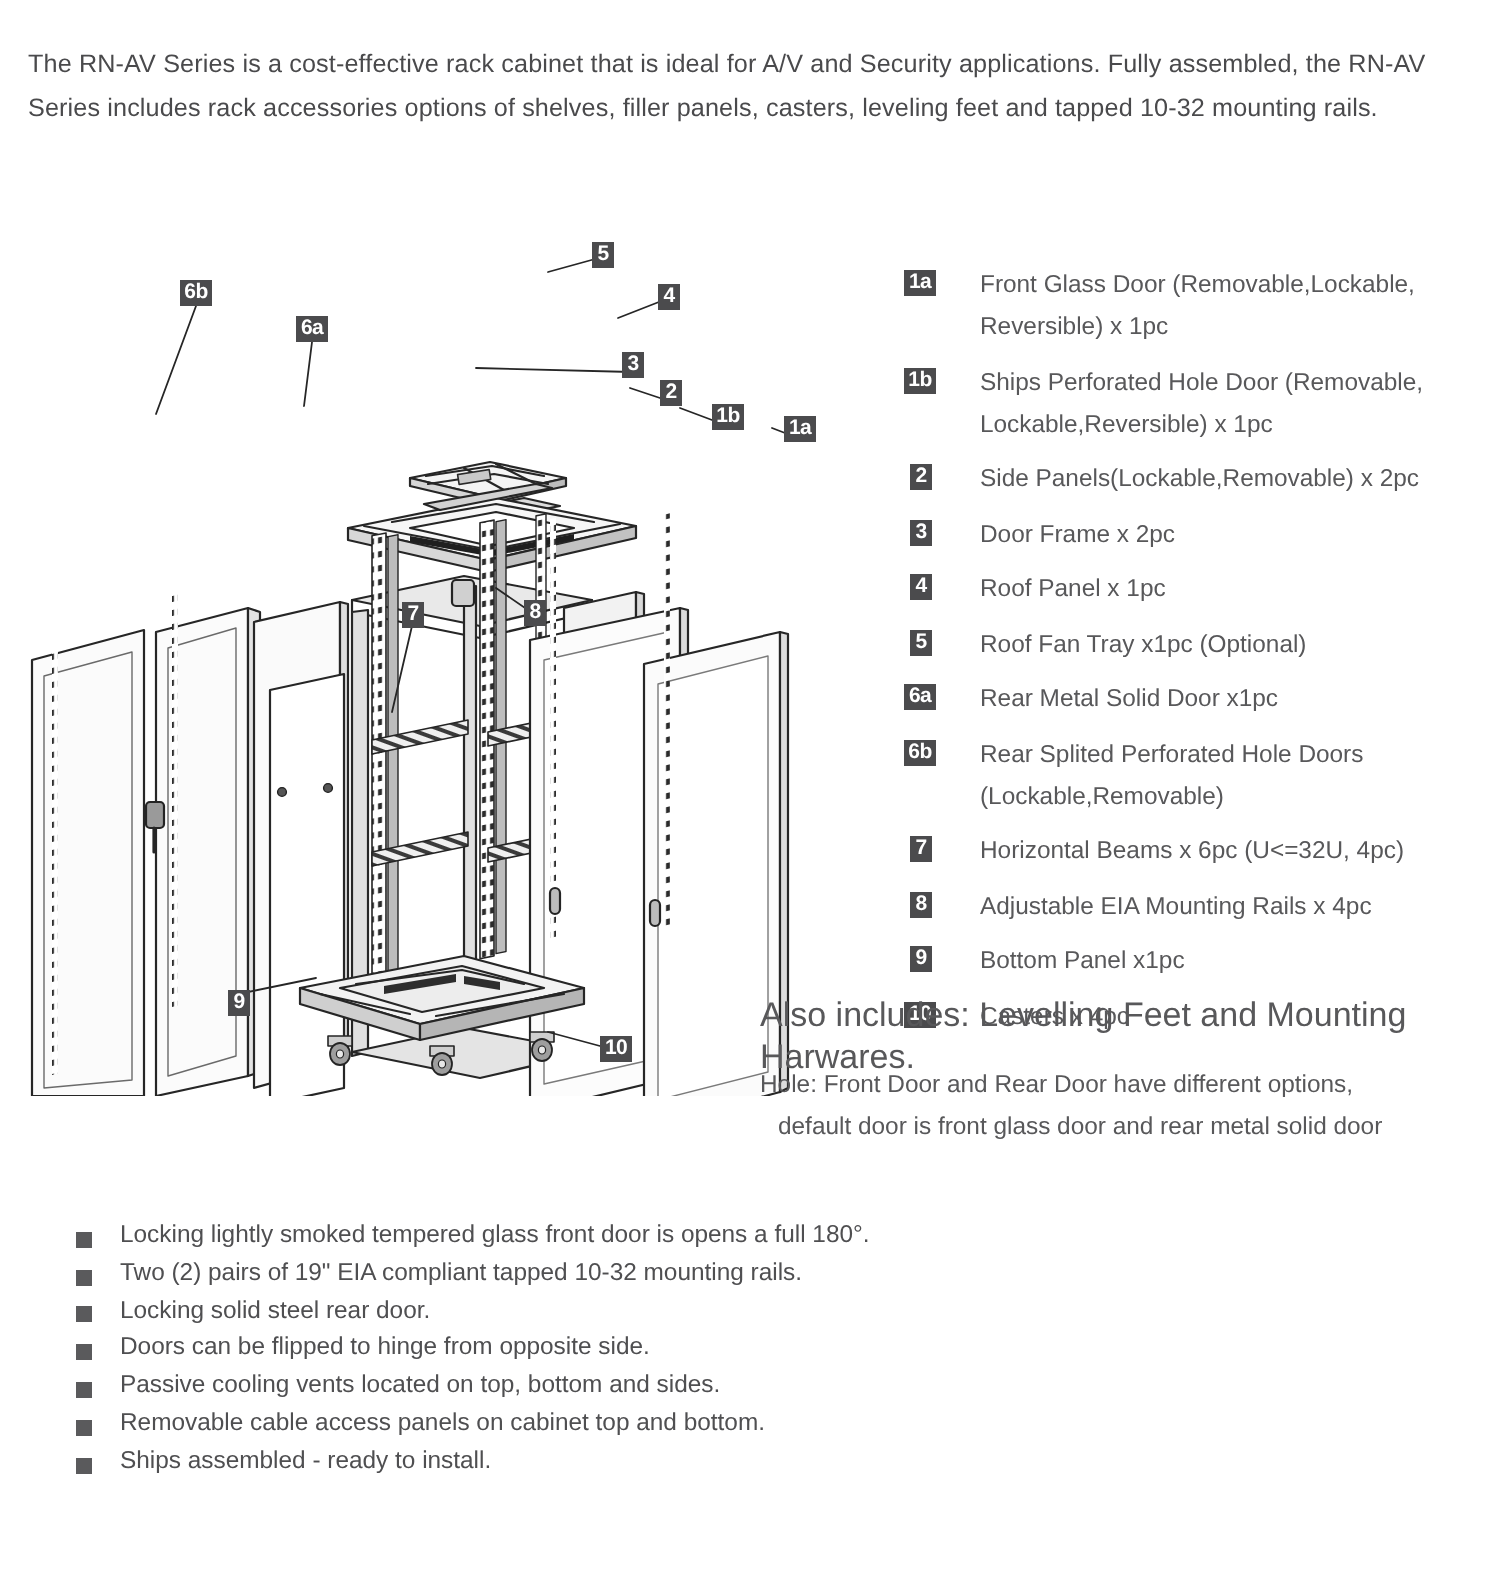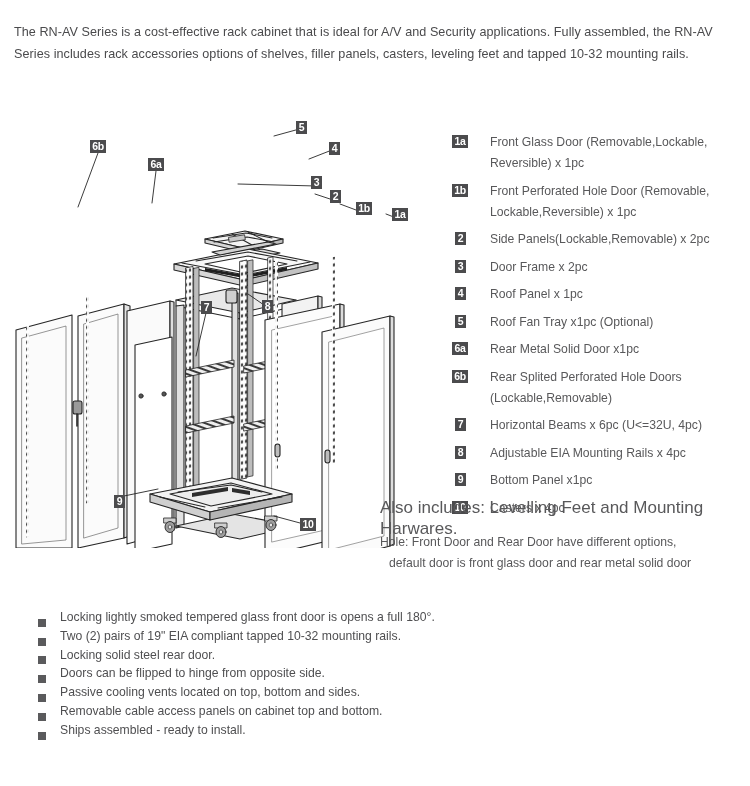--- a/index.html
+++ b/index.html
@@ -111,21 +111,21 @@
 
   
   #features {
     position: absolute;
     left: 38px;
     top: 608px;
     width: 430px;
   }
   .feature-row {
     display: flex;
-    align-items: flex-end;
+    align-items: center;
     height: 18.8px;
   }
   .feature-bullet {
     flex: 0 0 auto;
     width: 8px;
     height: 8px;
     background: #5a5a5c;
     margin-top: 5px;
     margin-right: 14px;
   }
@@ -334,21 +334,21 @@
     <div class="callout w2" style="left: 300px; top: 518px;">10</div>
   </div>
 
 <div id="legend">
     <div class="legend-row">
       <span class="legend-badge w2">1a</span>
       <span class="legend-text">Front Glass Door (Removable,Lockable, Reversible) x 1pc</span>
     </div>
     <div class="legend-row">
       <span class="legend-badge w2">1b</span>
-      <span class="legend-text">Front Perforated Hole Door (Removable, Lockable,Reversible) x 1pc</span>
+      <span class="legend-text">Ships Perforated Hole Door (Removable, Lockable,Reversible) x 1pc</span>
     </div>
     <div class="legend-row">
       <span class="legend-badge w1">2</span>
       <span class="legend-text">Side Panels(Lockable,Removable) x 2pc</span>
     </div>
     <div class="legend-row">
       <span class="legend-badge w1">3</span>
       <span class="legend-text">Door Frame x 2pc</span>
     </div>
     <div class="legend-row">

